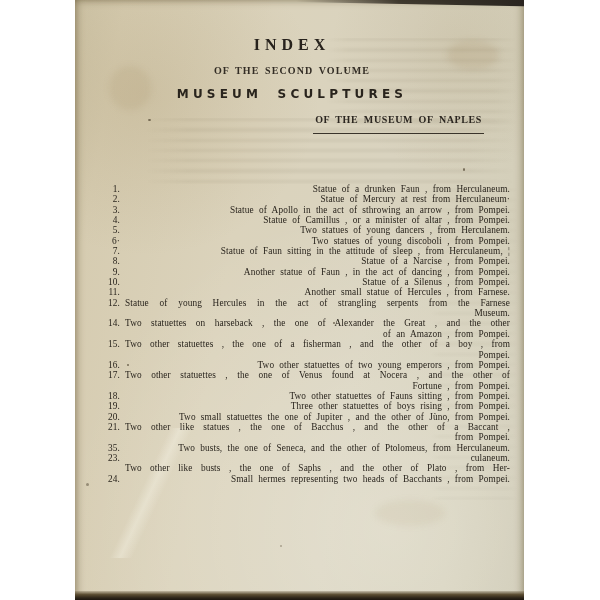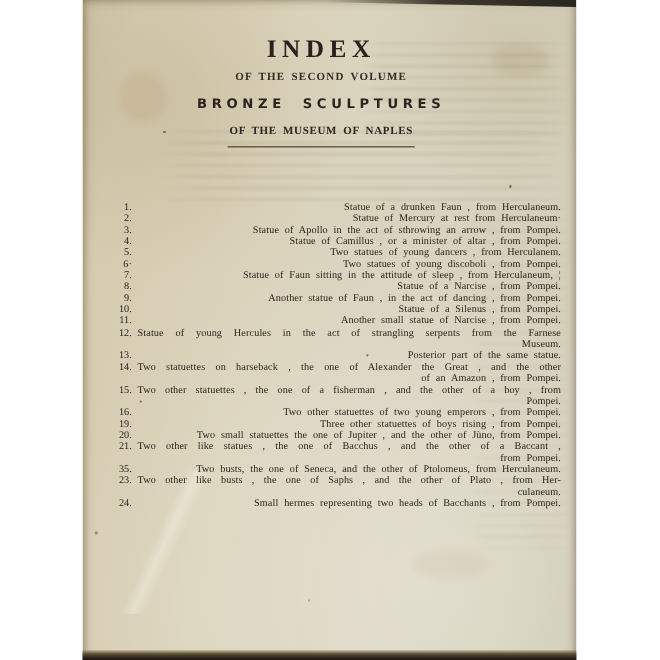--- a/index.html
+++ b/index.html
@@ -61,34 +61,34 @@
     background:linear-gradient(115deg, transparent 45%, rgba(255,255,244,.30) 50%, transparent 56%);
   }
   
   .content{
     position:relative;height:100%;
     padding:0 14px 0 25px;box-sizing:border-box;
     color:#2b2620;
   }
   .hdr{text-align:center;padding-right:26px;}
   .hdr-title{
-    margin:36px 0 0 0;font-size:23px;line-height:18px;font-weight:700;
+    margin:36px 0 0 0;font-size:16px;line-height:18px;font-weight:700;
     letter-spacing:5px;color:#27221c;
   }
   .hdr-volume{
     margin-top:12px;font-size:10px;line-height:9px;font-weight:700;
     letter-spacing:1.1px;word-spacing:2px;color:#332d25;
   }
   .hdr-series{
     margin-top:12px;
     font-family:"DejaVu Sans","Liberation Sans",sans-serif;
     font-size:12px;line-height:14px;font-weight:700;
     letter-spacing:4.2px;word-spacing:7px;color:#29241d;
   }
-  .hdr-museum-wrap{margin-top:8px;}
+  .hdr-museum-wrap{margin-top:8px;text-align:right;}
   .hdr-museum{
     display:inline-block;
     font-size:10px;line-height:12px;font-weight:700;
     letter-spacing:0.6px;word-spacing:2.5px;color:#2b2620;
     padding:0 2px 7px 2px;border-bottom:1.5px solid #3a342b;
   }
   ol.list{
     list-style:none;margin:50px 0 0 0;padding:0;
     font-size:9.3px;line-height:10.35px;
     letter-spacing:0.1px;word-spacing:2.8px;
@@ -122,21 +122,21 @@
   <div class="speck sp4"></div>
   <div class="speck sp5"></div>
   <div class="speck sp6"></div>
   <div class="speck sp7"></div>
   <div class="crease"></div>
 
   <div class="content">
     <header class="hdr">
       <h1 class="hdr-title">INDEX</h1>
       <div class="hdr-volume">OF THE SECOND VOLUME</div>
-      <div class="hdr-series">BRONZE SCULPTURES</div>
+      <div class="hdr-series">MUSEUM SCULPTURES</div>
       <div class="hdr-museum-wrap">
         <span class="hdr-museum">OF THE MUSEUM OF NAPLES</span>
       </div>
     </header>
 
     <ol class="list">
         <li class="item">
     <span class="num">1.</span>
     <span class="lines">
             <div class="line">Statue of a drunken Faun , from Herculaneum.</div>
@@ -192,57 +192,64 @@
   </li>
         <li class="item">
     <span class="num">10.</span>
     <span class="lines">
             <div class="line">Statue of a Silenus , from Pompei.</div>
           </span>
   </li>
         <li class="item">
     <span class="num">11.</span>
     <span class="lines">
-            <div class="line">Another small statue of Narcise , from Pompei.</div>
+            <div class="line">Another small statue of Hercules , from Farnese.</div>
           </span>
   </li>
         <li class="item">
     <span class="num">12.</span>
     <span class="lines">
             <div class="line justify">Statue of young Hercules in the act of strangling serpents from the Farnese</div>
             <div class="line cont">Museum.</div>
           </span>
   </li>
         <li class="item">
-    <span class="num">13.</span>
-    <span class="lines">
-            <div class="line">Posterior part of the same statue.</div>
-          </span>
-  </li>
-        <li class="item">
     <span class="num">14.</span>
     <span class="lines">
             <div class="line justify">Two statuettes on harseback , the one of Alexander the Great , and the other</div>
             <div class="line cont">of an Amazon , from Pompei.</div>
           </span>
   </li>
         <li class="item">
     <span class="num">15.</span>
     <span class="lines">
             <div class="line justify">Two other statuettes , the one of a fisherman , and the other of a boy , from</div>
             <div class="line cont">Pompei.</div>
           </span>
   </li>
         <li class="item">
     <span class="num">16.</span>
     <span class="lines">
             <div class="line">Two other statuettes of two young emperors , from Pompei.</div>
           </span>
   </li>
         <li class="item">
+    <span class="num">17.</span>
+    <span class="lines">
+            <div class="line justify">Two other statuettes , the one of Venus found at Nocera , and the other of</div>
+            <div class="line cont">Fortune , from Pompei.</div>
+          </span>
+  </li>
+        <li class="item">
+    <span class="num">18.</span>
+    <span class="lines">
+            <div class="line">Two other statuettes of Fauns sitting , from Pompei.</div>
+          </span>
+  </li>
+        <li class="item">
     <span class="num">19.</span>
     <span class="lines">
             <div class="line">Three other statuettes of boys rising , from Pompei.</div>
           </span>
   </li>
         <li class="item">
     <span class="num">20.</span>
     <span class="lines">
             <div class="line">Two small statuettes the one of Jupiter , and the other of Jùno, from Pompei.</div>
           </span>
@@ -256,22 +263,22 @@
   </li>
         <li class="item">
     <span class="num">35.</span>
     <span class="lines">
             <div class="line">Two busts, the one of Seneca, and the other of Ptolomeus, from Herculaneum.</div>
           </span>
   </li>
         <li class="item">
     <span class="num">23.</span>
     <span class="lines">
+            <div class="line cont">culaneum.</div>
             <div class="line justify">Two other like busts , the one of Saphs , and the other of Plato , from Her-</div>
-            <div class="line cont">culaneum.</div>
           </span>
   </li>
         <li class="item">
     <span class="num">24.</span>
     <span class="lines">
             <div class="line">Small hermes representing two heads of Bacchants , from Pompei.</div>
           </span>
   </li>
       </ol>
   </div>

